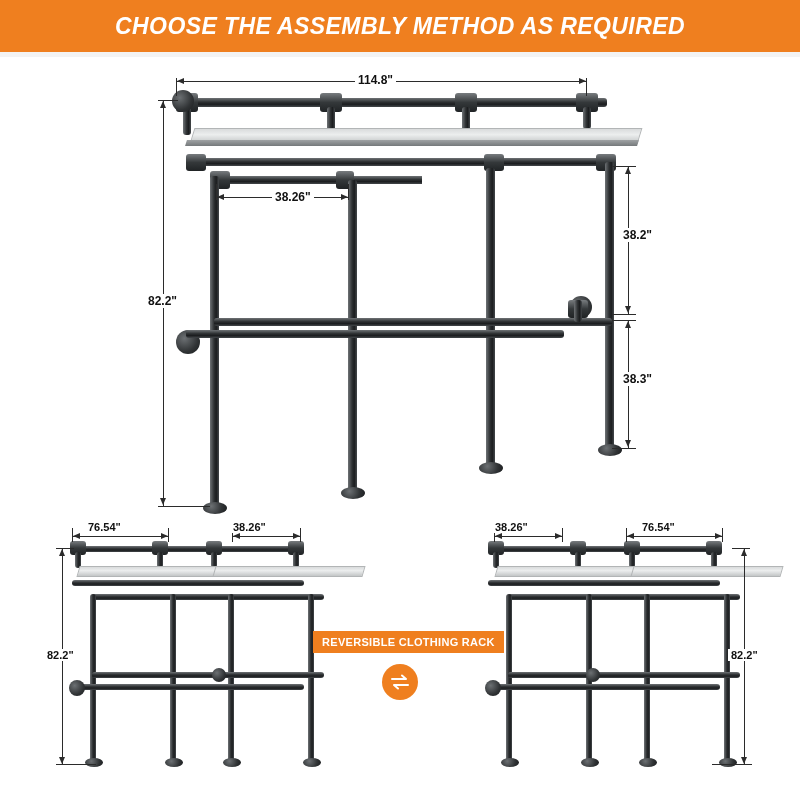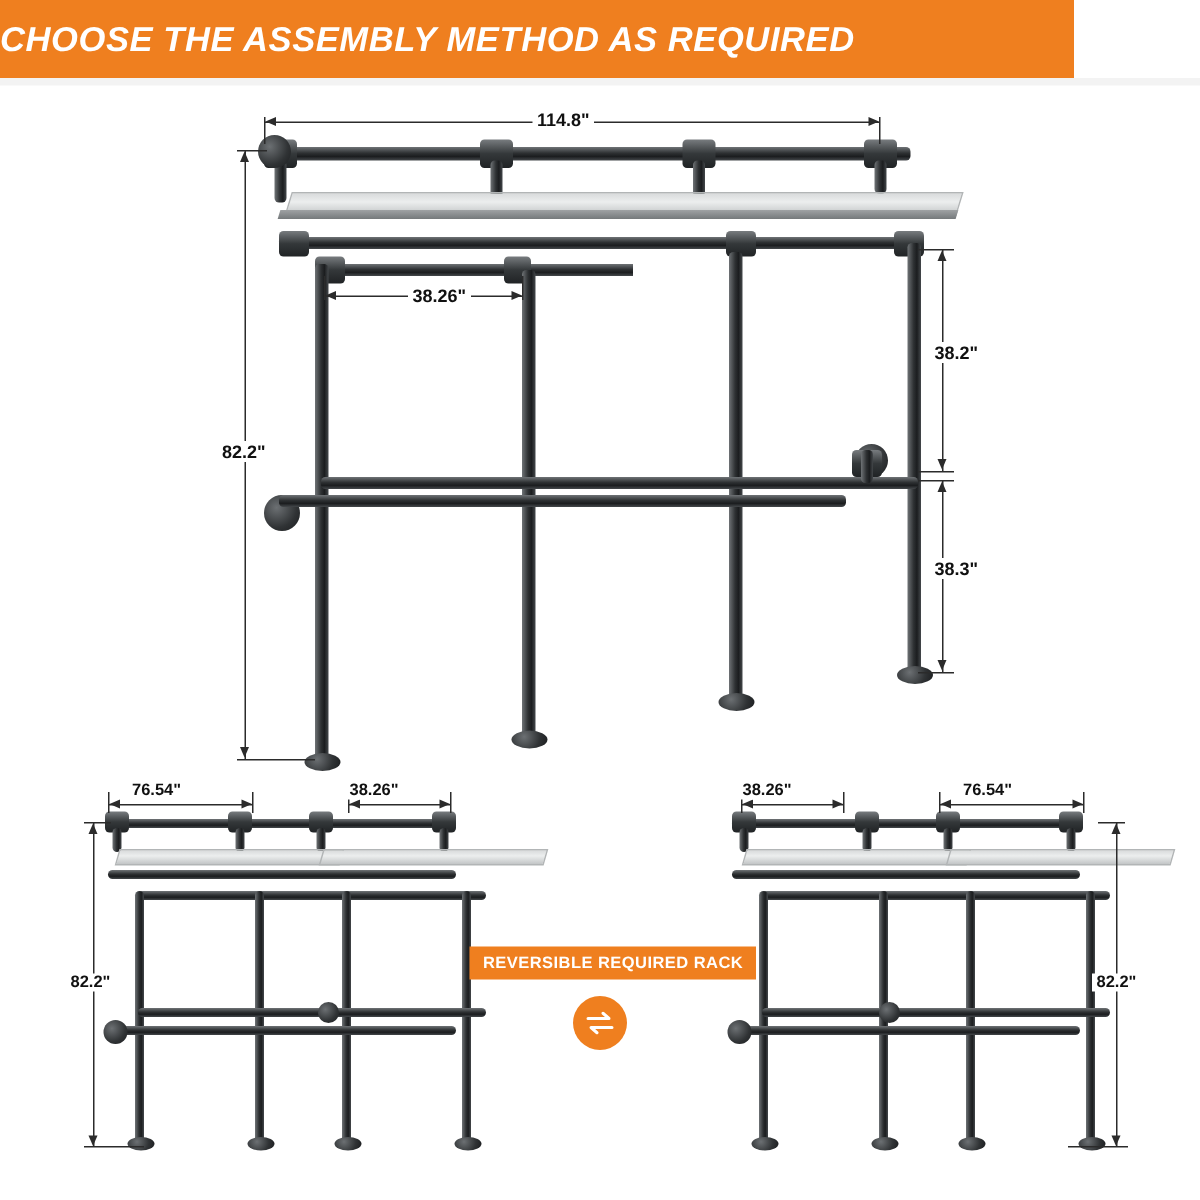--- a/index.html
+++ b/index.html
@@ -18,25 +18,26 @@
     position: relative;
     width: 800px;
     height: 800px;
   }
 
   
   .banner {
     position: absolute;
     left: 0;
     top: 0;
-    width: 716px;
+    width: 800px;
     height: 52px;
     background: #ef7f1f;
     display: flex;
     align-items: center;
+    justify-content: center;
   }
   .banner-text {
     color: #ffffff;
     font-size: 23px;
     font-weight: bold;
     letter-spacing: 0.4px;
     text-align: center;
     font-style: italic;
     font-family: "Liberation Sans", sans-serif;
   }
@@ -357,20 +358,20 @@
     <div class="dim-label small" style="left:639px; top:521px;">76.54"</div>
 
     <div class="dim-line-v" style="left:744px; top:548px; height:216px;"></div>
     <div class="tick-h" style="left:732px; top:548px; width:18px;"></div>
     <div class="tick-h" style="left:712px; top:764px; width:40px;"></div>
     <div class="arrow arrow-u" style="left:740.5px; top:549px;"></div>
     <div class="arrow arrow-d" style="left:740.5px; top:757px;"></div>
     <div class="dim-label small" style="left:728px; top:649px;">82.2"</div>
   </div>
 
-  <div class="badge" style="left:313px; top:631px;">REVERSIBLE REQUIRED RACK</div>
+  <div class="badge" style="left:313px; top:631px;">REVERSIBLE CLOTHING RACK</div>
   <div class="swap-circle" style="left:382px; top:664px;">
     <svg width="22" height="16" viewBox="0 0 22 16" aria-hidden="true">
       <path d="M3 5 H17 L13 1.5 M19 11 H5 L9 14.5" fill="none" stroke="#ffffff" stroke-width="2" stroke-linecap="round" stroke-linejoin="round"></path>
     </svg>
   </div>
 
 </div>
 
 </body></html>

